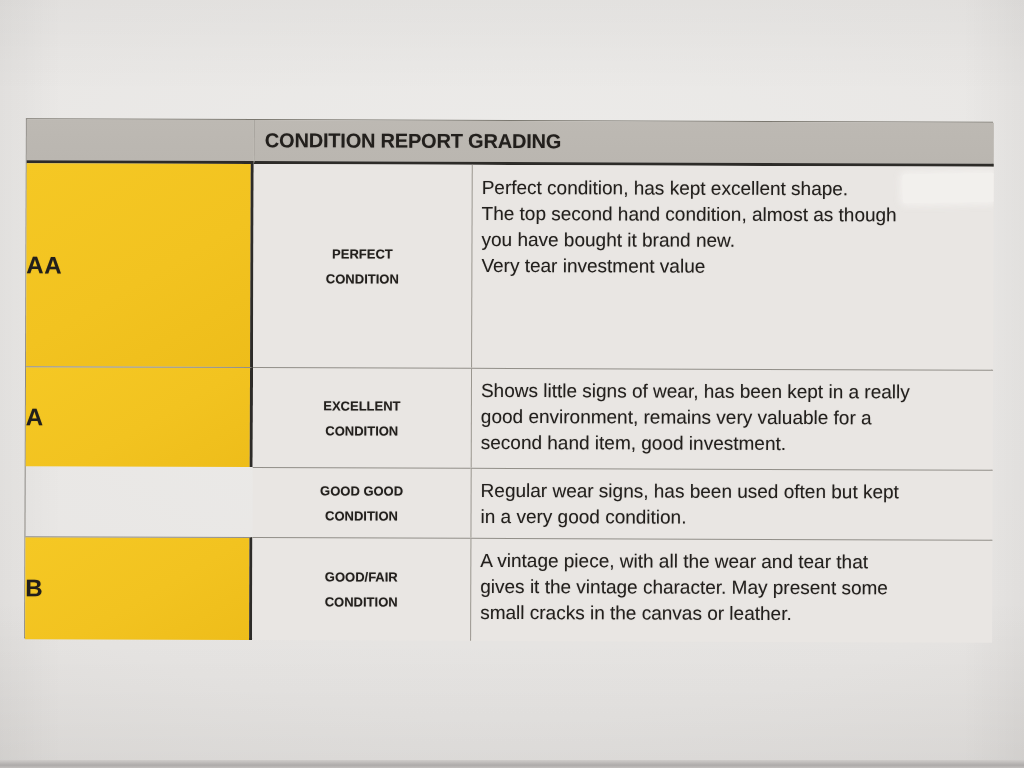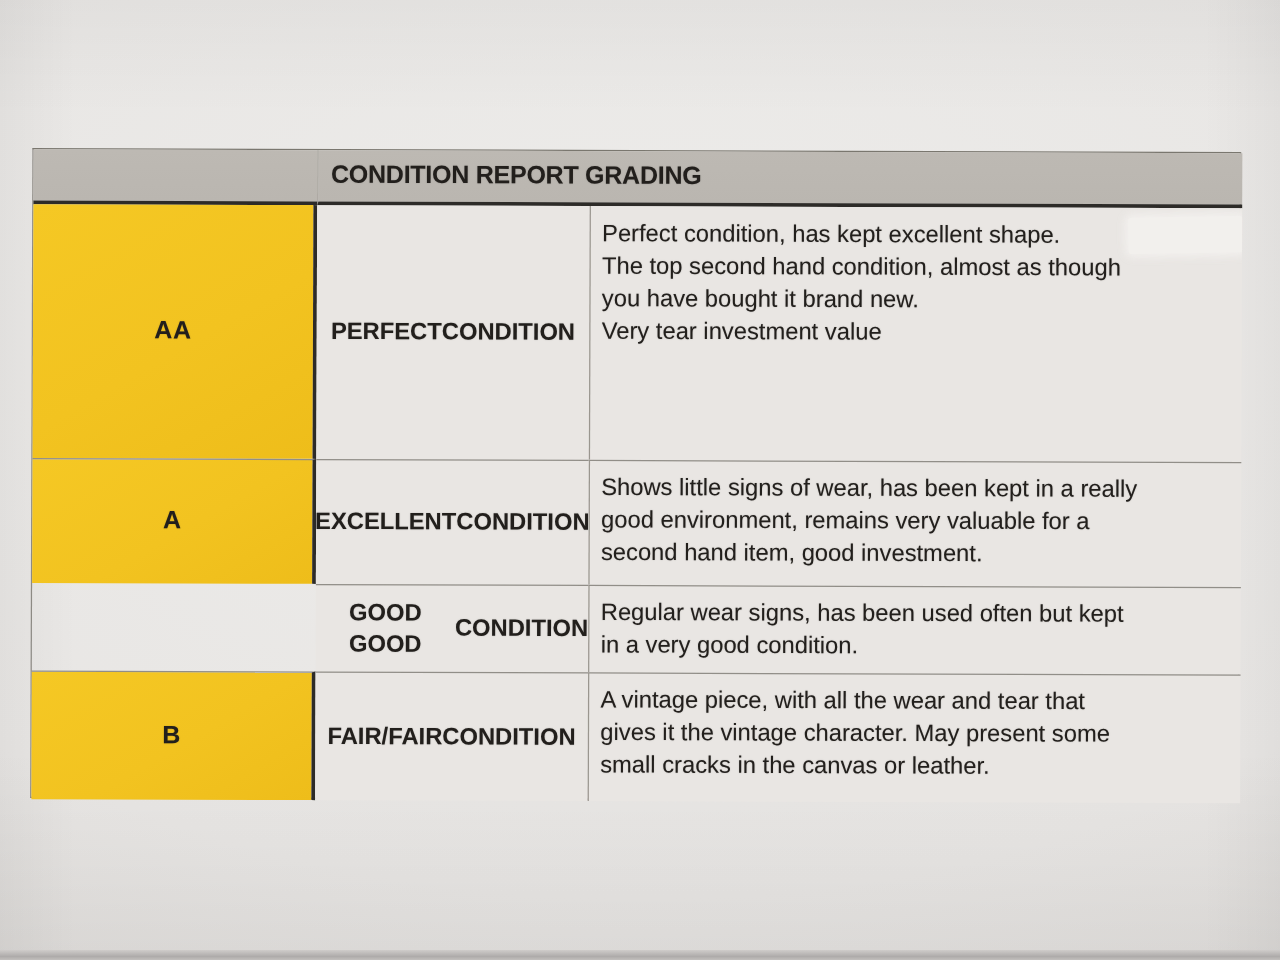--- a/index.html
+++ b/index.html
@@ -56,29 +56,29 @@
     padding-left: 10px;
   }
   .title {
     font-weight: bold; font-size: 20px; letter-spacing: -0.2px;
   }
 
   .grade-cell {
     grid-column: 1;
     background: linear-gradient(150deg, #f5c824 0%, var(--grade-column-yellow, #f2c320) 55%, #eebd1a 100%);
     border-right: 3px solid var(--heavy-border, #2d2b28);
-    display: flex; align-items: center; justify-content: center;
-    font-weight: bold; font-size: 20px; letter-spacing: 0.5px;
+    display: flex; align-items: center; justify-content: flex-start;
+    font-weight: bold; font-size: 24px; letter-spacing: 0.5px;
   }
   .name-cell {
     grid-column: 2;
     background: var(--cell-background, #e9e6e3);
-    display: flex; flex-direction: row;
+    display: flex; flex-direction: column;
     align-items: center; justify-content: center;
-    font-weight: bold; font-size: 19px; line-height: 25px;
+    font-weight: bold; font-size: 13px; line-height: 25px;
     text-align: center;
   }
   .desc-cell {
     grid-column: 3;
     background: var(--cell-background, #e9e6e3);
     border-left: 1px solid #9a968f;
     padding: 9px 6px 0 9px;
     font-size: 19px; line-height: 26px;
     position: relative;
     overflow: hidden;
@@ -155,21 +155,21 @@
       <p>
         <span class="desc-line" style="display:block">Regular wear signs, has been used often but kept</span>
         <span class="desc-line" style="display:block">in a very good condition.</span>
       </p>
     </div>
 
     <div class="cell grade-cell row-divider-top">
       <span>B</span>
     </div>
     <div class="cell name-cell row-divider-top">
-      <span>FAIR/FAIR</span>
+      <span>GOOD/FAIR</span>
       <span>CONDITION</span>
     </div>
     <div class="cell desc-cell row-divider-top">
       <p>
         <span class="desc-line" style="display:block">A vintage piece, with all the wear and tear that</span>
         <span class="desc-line" style="display:block">gives it the vintage character. May present some</span>
         <span class="desc-line" style="display:block">small cracks in the canvas or leather.</span>
       </p>
     </div>
 

